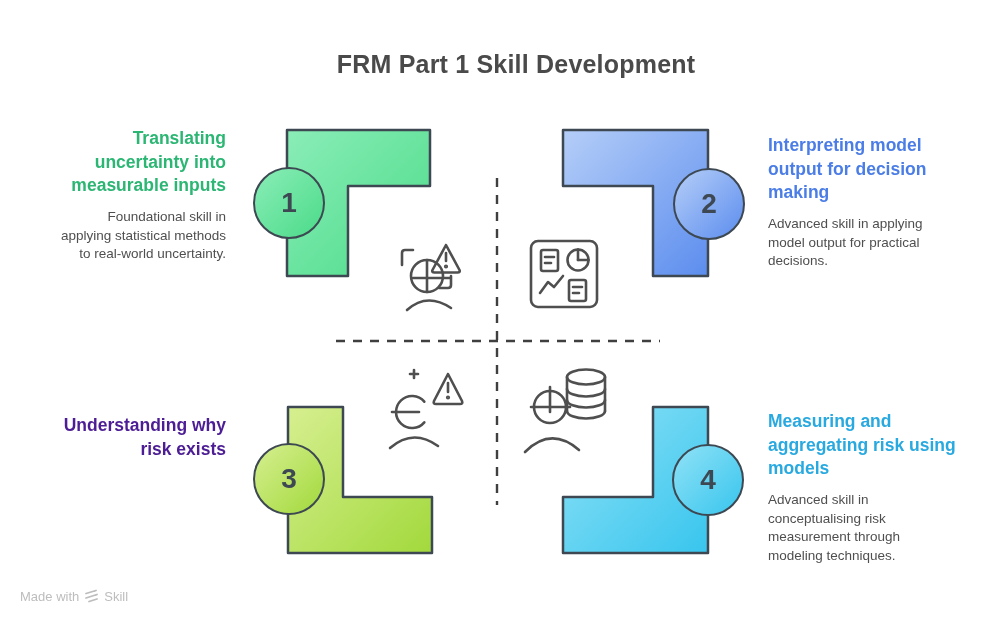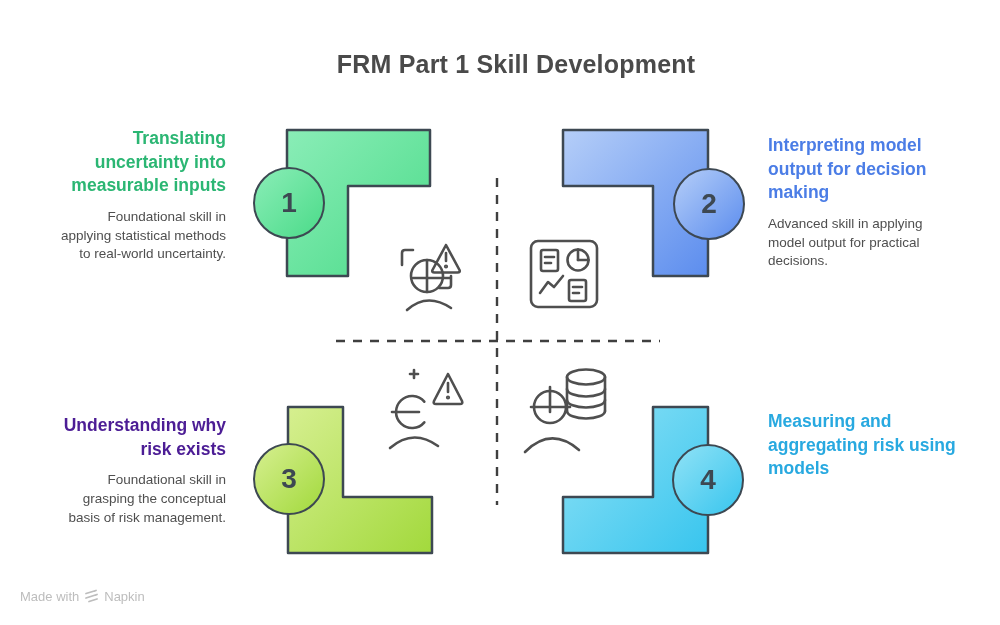--- a/index.html
+++ b/index.html
@@ -95,24 +95,24 @@
   <div class="qtext q2t">
     <h2>Interpreting model output for decision making</h2>
     <p>Advanced skill in applying model output for practical decisions.</p>
   </div>
   <div class="qtext q1t">
     <h2>Translating uncertainty into measurable inputs</h2>
     <p>Foundational skill in applying statistical methods to real-world uncertainty.</p>
   </div>
   <div class="qtext q3t">
     <h2>Understanding why risk exists</h2>
-    <p>Foundational skill in grasping the conceptual basis of risk management.</p>
   </div>
   <div class="qtext q4t">
     <h2>Measuring and aggregating risk using models</h2>
+    <p>Advanced skill in conceptualising risk measurement through modeling techniques.</p>
   </div>
 
   <svg class="icon" style="left:393px;top:238px;" width="72" height="76" viewBox="0 0 72 76">
     <path d="M20 12 H12 Q9 12 9 15 V27"></path>
     <path d="M58 38 V47 Q58 50 55 50 H46"></path>
     <circle cx="34" cy="38" r="16"></circle>
     <path d="M34 22 V54"></path>
     <path d="M20 40 H57"></path>
     <path d="M53 7 L39.5 32 Q38.5 34.5 41.5 34.5 H64.5 Q67.5 34.5 66.5 32 L53 7 Z" stroke-linejoin="round"></path>
     <path d="M53 15 V23"></path>
@@ -160,16 +160,16 @@
 
   <div class="footer">
     <span>Made with</span>
     <svg width="15" height="14" viewBox="0 0 15 14">
       <g stroke="#bdbdbd" stroke-width="1.8" stroke-linecap="round" fill="none">
         <path d="M2 4.5 L12 1.5"></path>
         <path d="M2 9 L13 5.5"></path>
         <path d="M5 12.5 L13 10"></path>
       </g>
     </svg>
-    <span>Napkin</span>
+    <span>Skill</span>
   </div>
 
 </div>
 
 </body></html>

